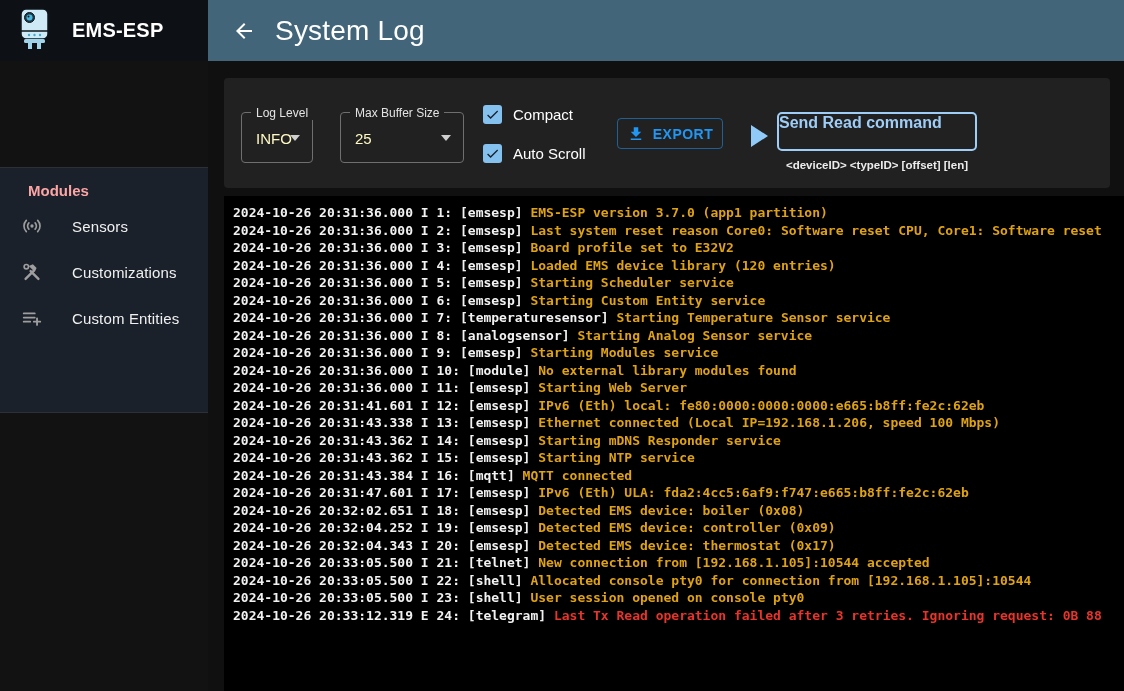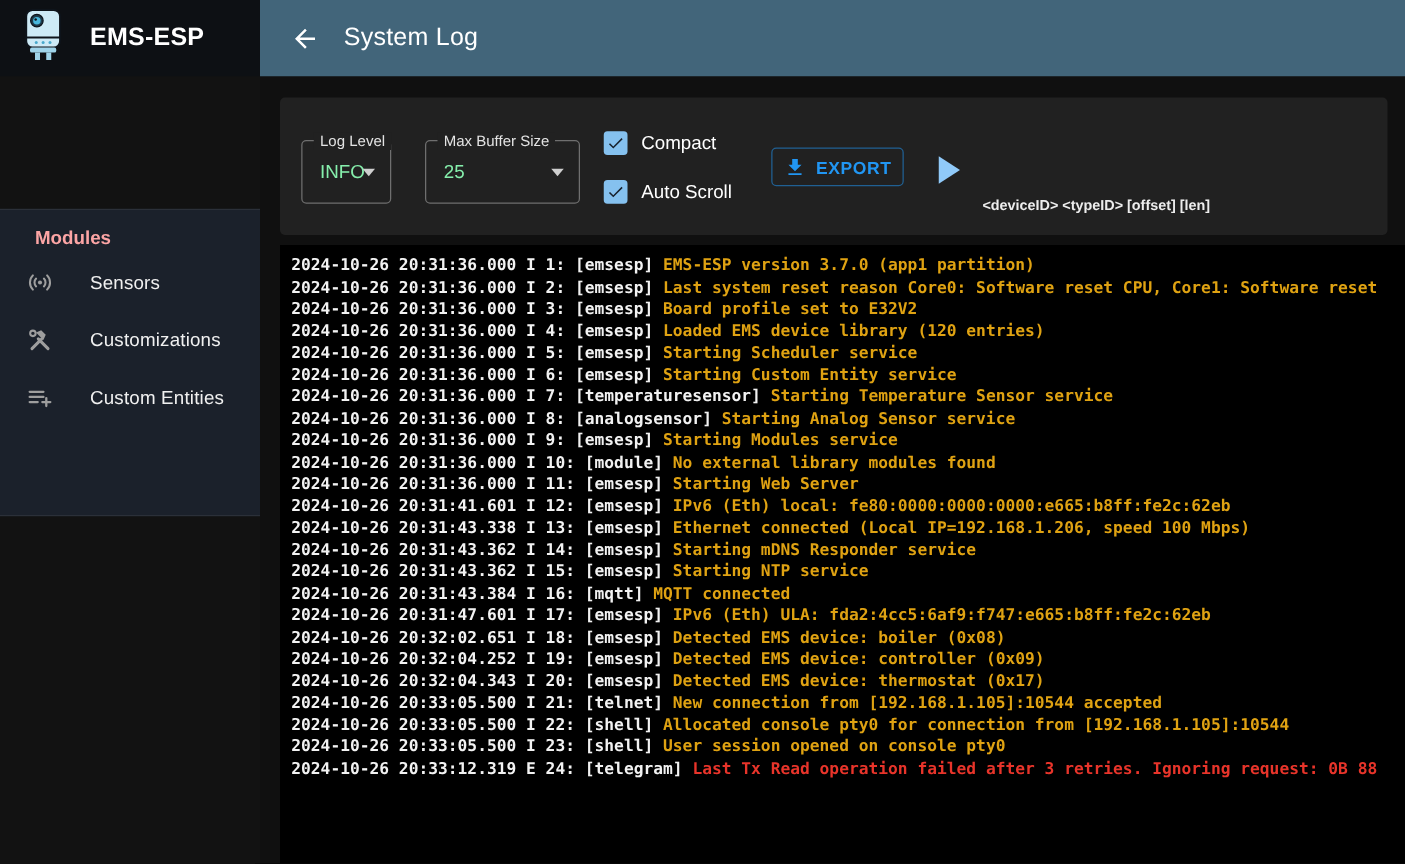--- a/index.html
+++ b/index.html
@@ -18,28 +18,28 @@
   .modules-section { position:absolute; left:0; top:167px; width:208px; height:246px; background:#1b212b;
               border-top:1px solid rgba(255,255,255,.07); border-bottom:1px solid rgba(255,255,255,.07); }
   .modules-header { color:#fca5a5; font-size:15px; font-weight:700; padding:14px 0 4px 28px; }
   .nav-item { display:flex; align-items:center; height:46px; padding-left:20px; cursor:pointer; }
   .nav-item .nav-icon { width:24px; height:24px; flex:0 0 24px; display:flex; align-items:center; justify-content:center; }
   .nav-item .nav-label { color:#f0f0f0; font-size:15px; font-weight:500; margin-left:28px; letter-spacing:.15px; }
   
   .appbar { position:absolute; left:208px; top:0; width:916px; height:61px; background:#42657a;
             display:flex; align-items:center; padding-left:20px; }
   .back-btn { width:32px; height:32px; display:flex; align-items:center; justify-content:center; cursor:pointer; }
-  .appbar-title { color:#ffffff; font-size:20px; font-weight:500; margin-left:15px; letter-spacing:.2px; }
+  .appbar-title { color:#ffffff; font-size:28px; font-weight:500; margin-left:15px; letter-spacing:.2px; }
   
   .card { position:absolute; left:224px; top:78px; width:886px; height:110px; background:#212121; border-radius:4px; }
   .mui-select { position:absolute; height:51px; border:1px solid #6f6f6f; border-radius:4px; cursor:pointer; }
   .mui-select .sel-label { position:absolute; top:-7px; left:9px; background:#212121; padding:0 5px;
              font-size:12px; color:#e3e3e3; white-space:nowrap; }
   .mui-select .sel-value { position:absolute; left:14px; top:50%; transform:translateY(-50%);
-             color:#86efac; font-size:15px; font-weight:500; }
+             color:#fef9c3; font-size:15px; font-weight:500; }
   .caret-down { position:absolute; right:12px; top:50%; transform:translateY(-50%);
              width:0; height:0; border-left:5px solid transparent; border-right:5px solid transparent;
              border-top:6px solid #cfcfcf; }
   .sel-loglevel { left:17px; top:34px; width:72px; }
   .sel-buffer   { left:116px; top:34px; width:124px; }
   .check-row { position:absolute; left:259px; display:flex; align-items:center; cursor:pointer; }
   .check-row.r1 { top:27px; } .check-row.r2 { top:66px; }
   .checkbox { width:19px; height:19px; background:#85c1ef; border-radius:3px; display:flex; align-items:center; justify-content:center; }
   .check-label { color:#ffffff; font-size:15px; font-weight:400; margin-left:11px; }
   .export-btn { position:absolute; left:393px; top:40px; width:106px; height:31px;
@@ -178,20 +178,24 @@
 
     <button class="export-btn">
       <svg width="18" height="18" viewBox="0 0 24 24">
           <path fill="#2196f3" d="M19 9h-4V3H9v6H5l7 7 7-7zM5 18v2h14v-2H5z"></path>
         </svg>
       <span>EXPORT</span>
     </button>
 
     <span class="play-btn"></span>
 
+    <div class="send-input-wrap">
+      <span class="sel-label">Send Read command</span>
+      <input class="send-input" type="text" value="" style="">
+    </div>
     <div class="helper-text">&lt;deviceID&gt; &lt;typeID&gt; [offset] [len]</div>
   </section>
 
   <section class="log-panel">
     <div class="log-lines">
         <div class="log-line"><span class="log-prefix">2024-10-26 20:31:36.000 I 1: [emsesp] </span><span class="log-msg info">EMS-ESP version 3.7.0 (app1 partition)</span></div>
         <div class="log-line"><span class="log-prefix">2024-10-26 20:31:36.000 I 2: [emsesp] </span><span class="log-msg info">Last system reset reason Core0: Software reset CPU, Core1: Software reset</span></div>
         <div class="log-line"><span class="log-prefix">2024-10-26 20:31:36.000 I 3: [emsesp] </span><span class="log-msg info">Board profile set to E32V2</span></div>
         <div class="log-line"><span class="log-prefix">2024-10-26 20:31:36.000 I 4: [emsesp] </span><span class="log-msg info">Loaded EMS device library (120 entries)</span></div>
         <div class="log-line"><span class="log-prefix">2024-10-26 20:31:36.000 I 5: [emsesp] </span><span class="log-msg info">Starting Scheduler service</span></div>

